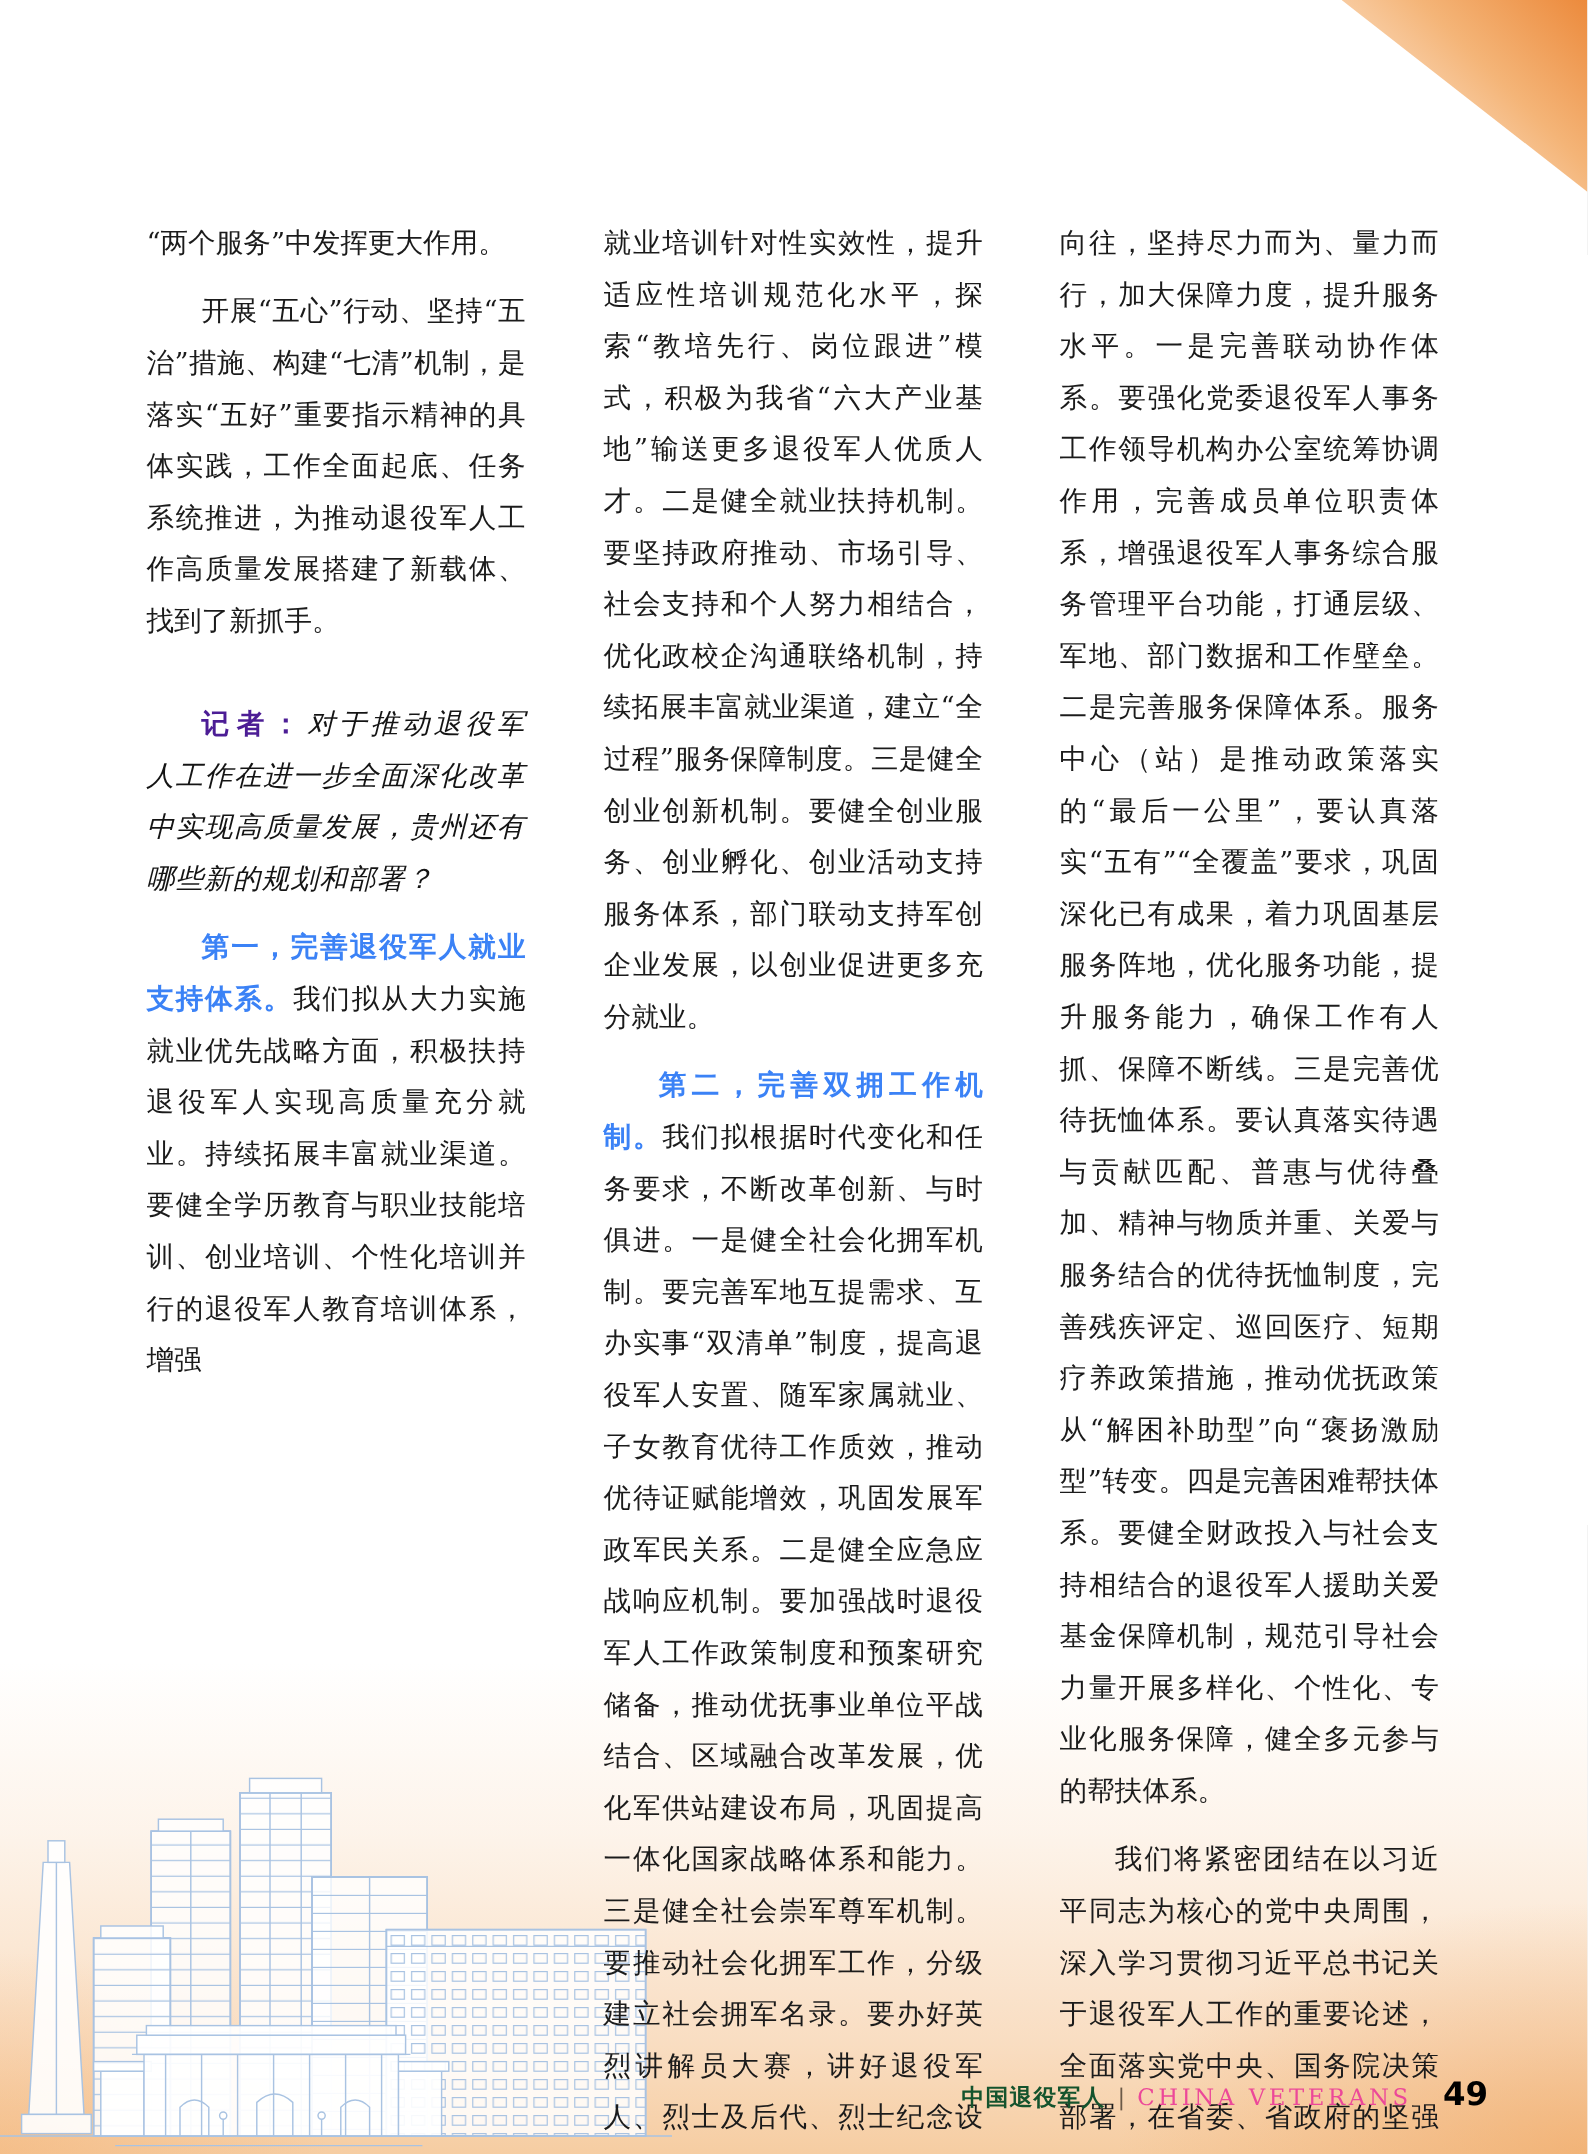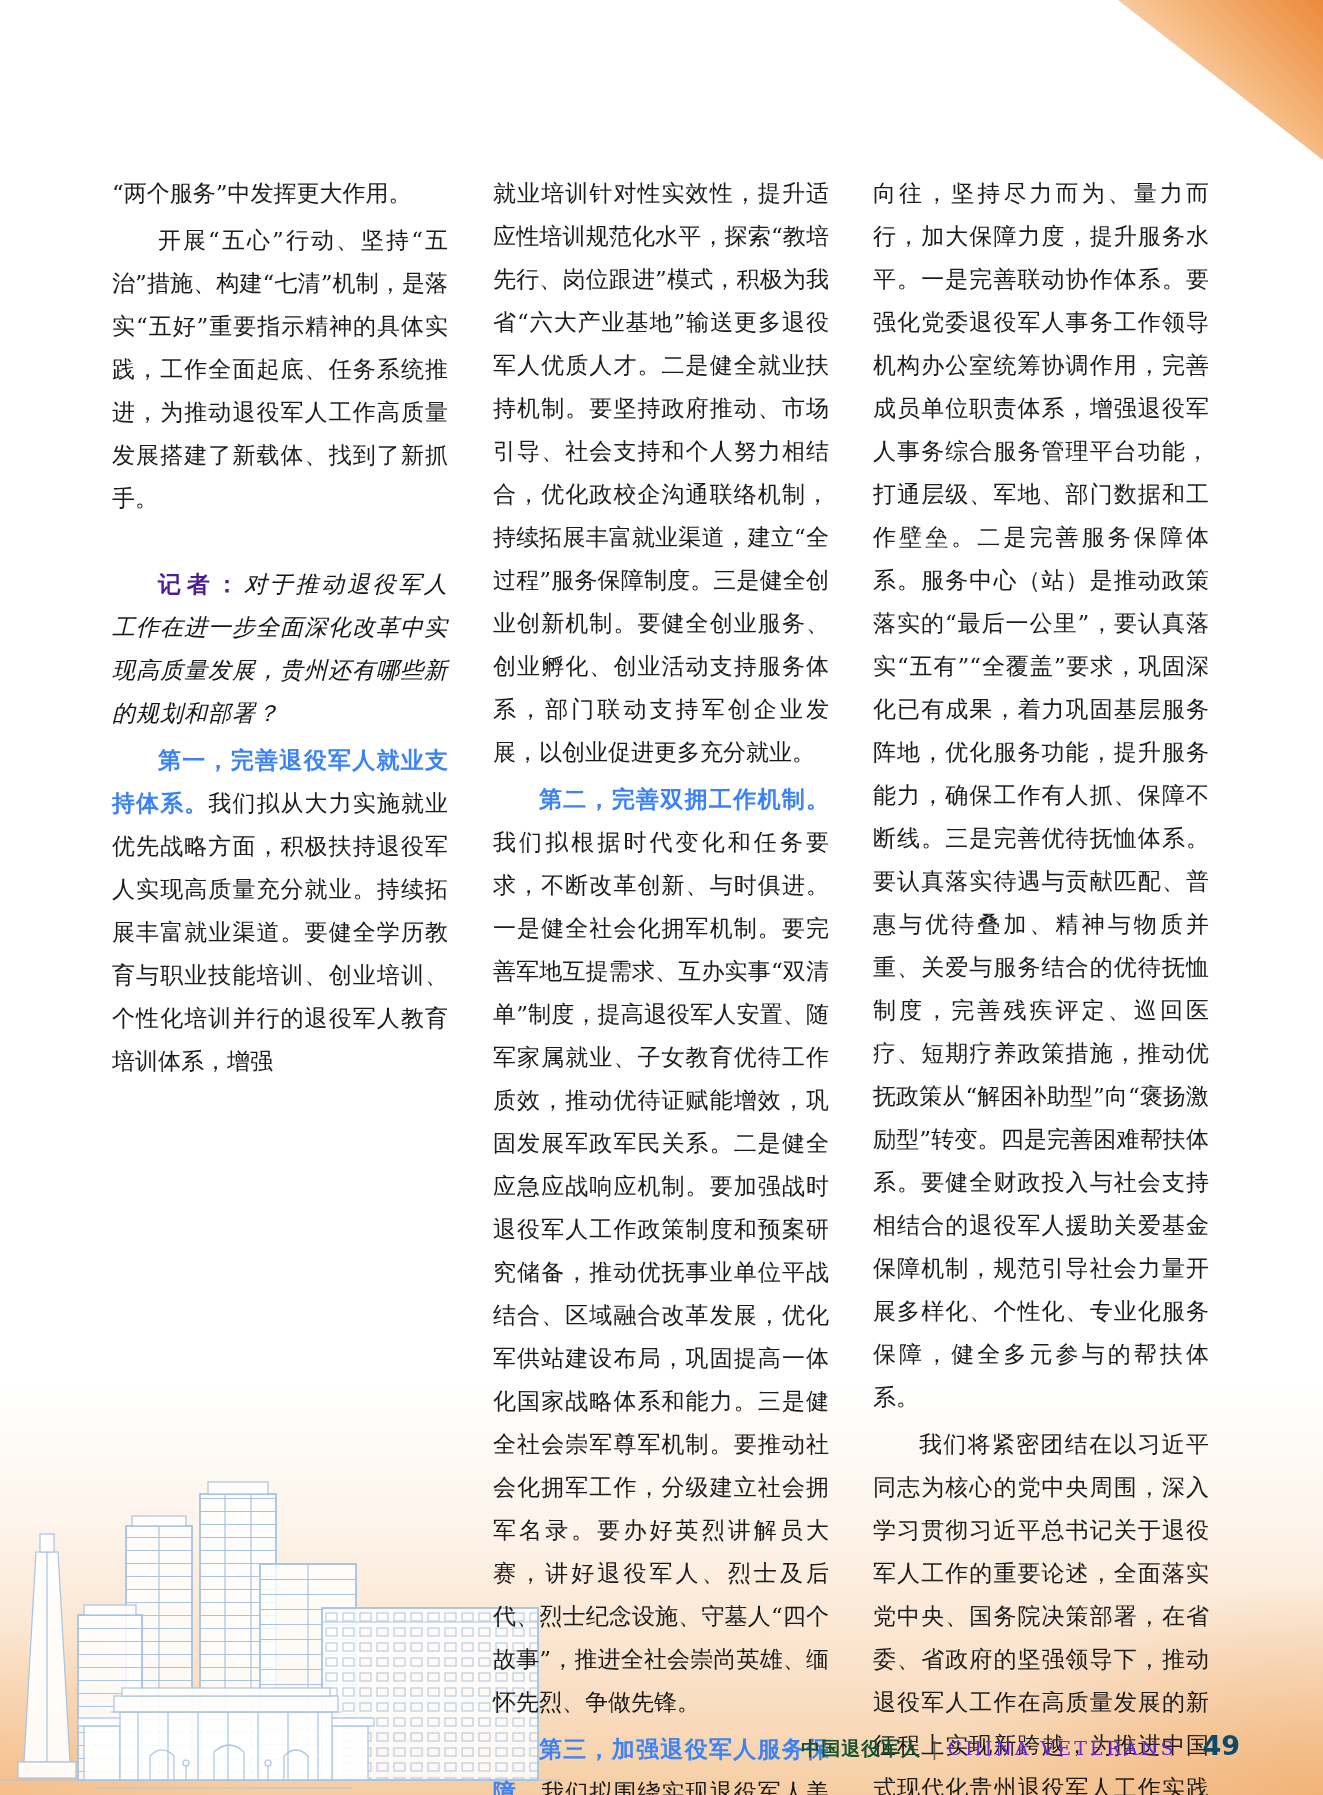--- a/index.html
+++ b/index.html
@@ -25,21 +25,21 @@
 
   
   .col{
     position:absolute;top:168px;width:344px;z-index:3;
     font-size:23px;line-height:43px;color:#1b1b1b;
     text-align:justify;
   }
   .col1{left:108px;}
   .col2{left:489px;}
   .col3{left:869px;}
-  .col p{margin:4px;text-indent:2em;}
+  .col p{margin:14px;text-indent:2em;}
   .col p.no-indent{text-indent:0;}
   .qa{margin-top:43px !important;font-style:italic;letter-spacing:1px;color:#141414;}
   .speaker{
     color:#4c1d95;font-weight:bold;font-style:normal;
     font-family:"DejaVu Sans","Liberation Sans",sans-serif;
     letter-spacing:4px;
   }
   .lead{
     font-weight:bold;color:#3b82f6;
     font-family:"DejaVu Sans","Liberation Sans",sans-serif;
@@ -49,25 +49,25 @@
     position:absolute;top:1730px;left:0;width:1240px;z-index:4;
     text-align:right;white-space:nowrap;
   }
   .f-cn{
     font-family:"DejaVu Sans","Liberation Sans",sans-serif;
     font-weight:bold;font-size:19px;color:#14532d;letter-spacing:1px;
   }
   .f-sep{color:#6b5a48;margin:0 10px;font-size:19px;}
   .f-en{
     font-family:"DejaVu Serif","Liberation Serif",serif;
-    font-size:19px;letter-spacing:3px;color:#6d28d9;
+    font-size:19px;letter-spacing:3px;color:#ec4899;
   }
   .f-num{
     font-family:"DejaVu Sans","Liberation Sans",sans-serif;
-    font-weight:bold;font-size:27px;color:#0c4a6e;margin-left:26px;
+    font-weight:bold;font-size:27px;color:#000000;margin-left:26px;
   }
 </style>
 </head>
 <body>
 
 <div class="page">
 
   <div class="corner-tr"></div>
   <div class="bottom-gradient"></div>
 

